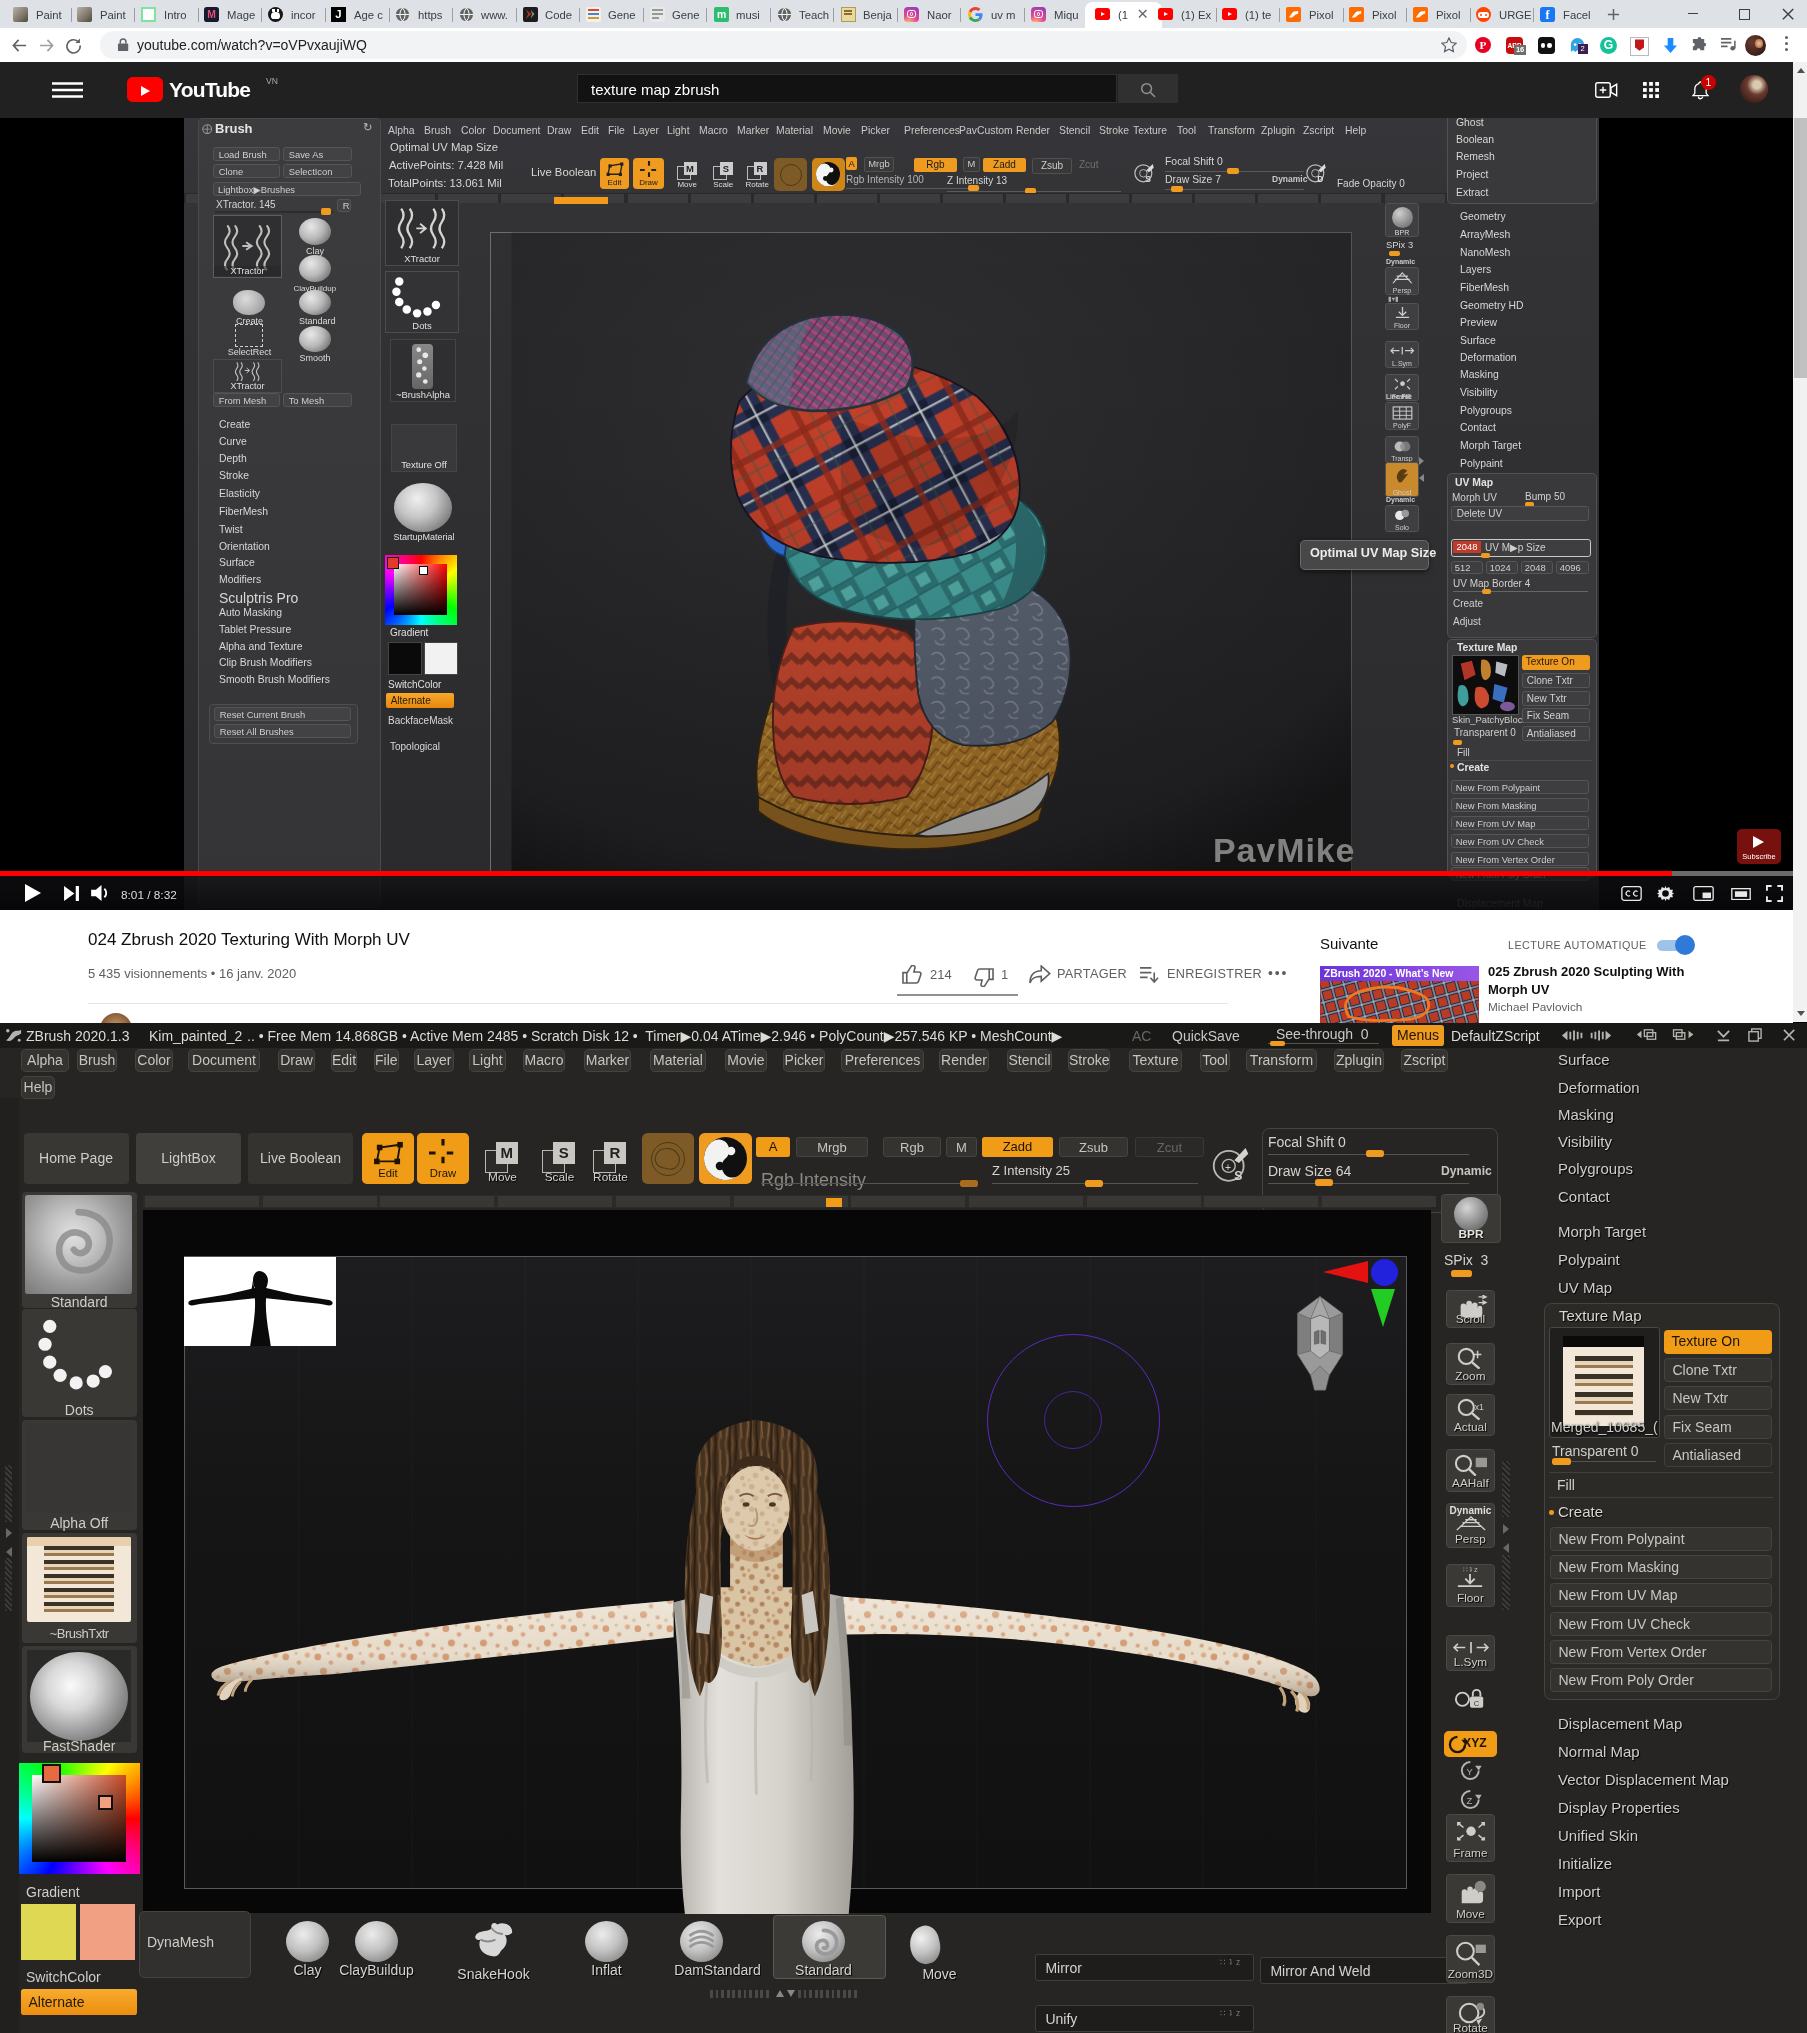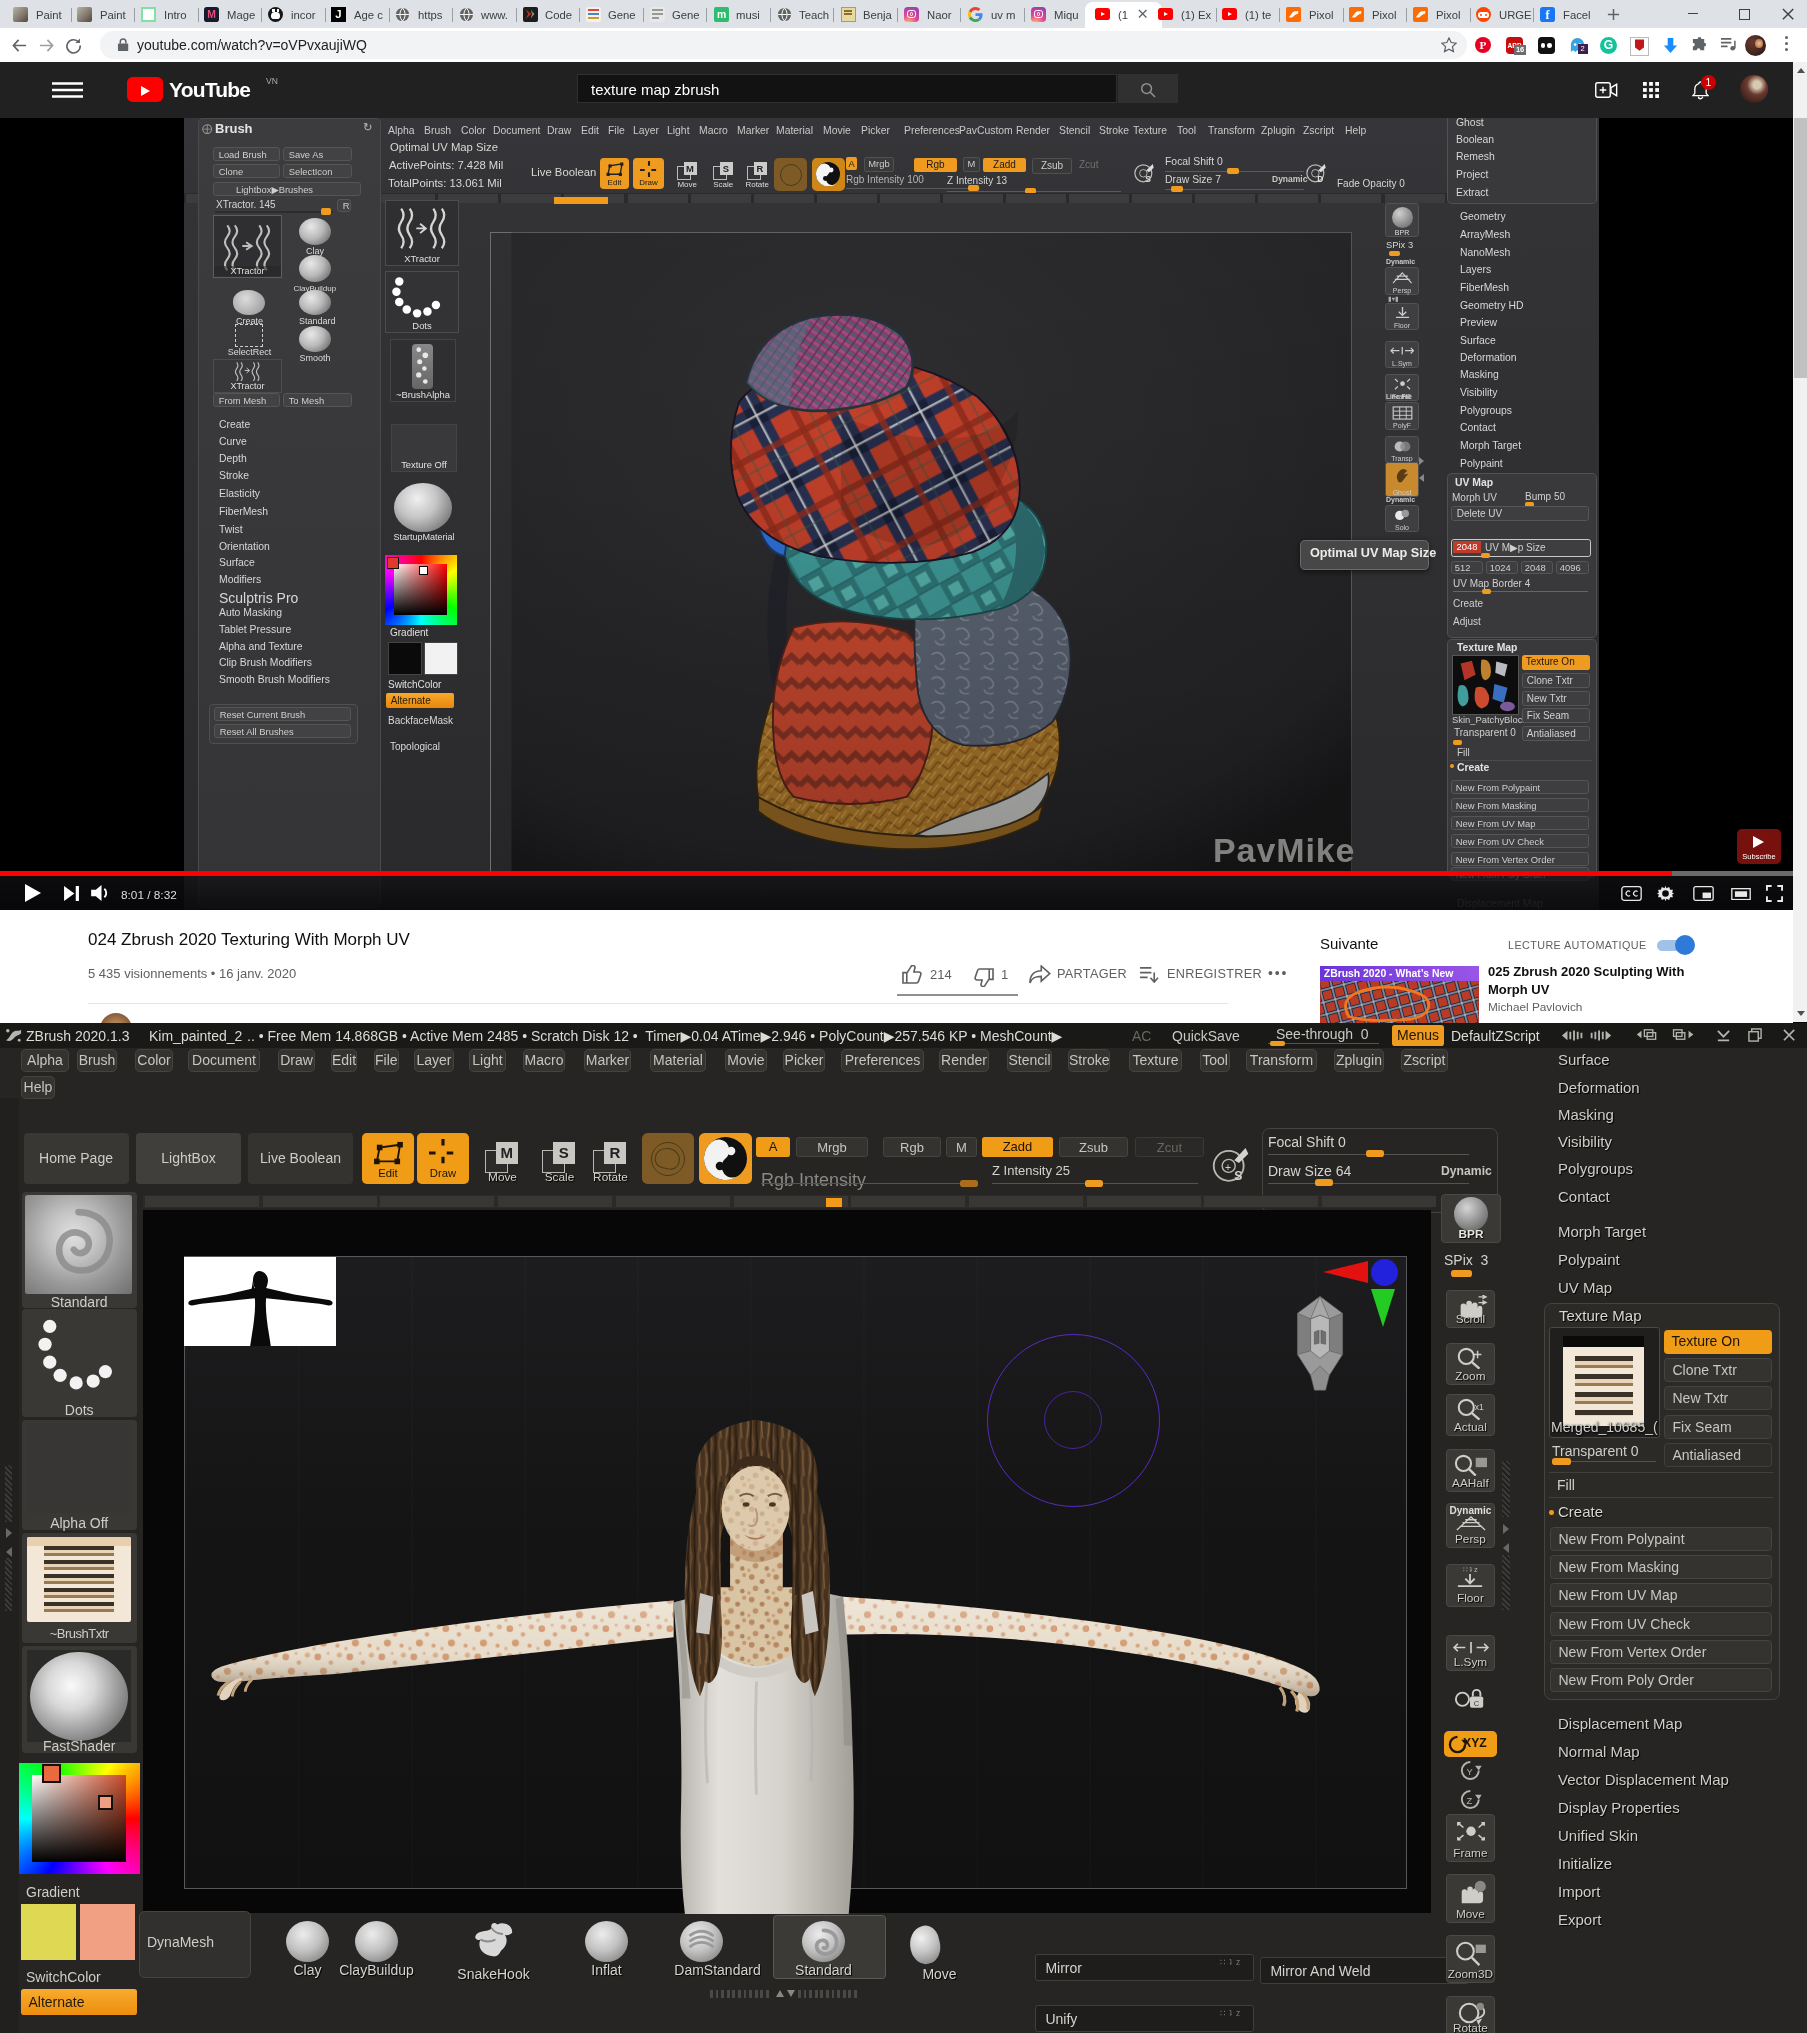--- a/index.html
+++ b/index.html
@@ -394,21 +394,21 @@
       <div class="abs" style="left:1201px;top:76px;width:60px;height:8.5px;background:#3c3c3e;"></div>
       <div class="abs" style="left:370px;top:79px;width:54px;height:6.6px;background:#f39a19;"></div>
       <div class="abs" style="left:14px;top:0px;width:181px;height:788px;background:linear-gradient(180deg,#3c3c3e,#343436);border-radius:4.7px;border:0.9px solid #4a4a4c;"></div>
       <div class="vtx" style="left:18px;top:3.8px;font-size:10.4px;color:#999;">⨁</div>
       <div class="vtx" style="left:31px;top:2.8px;font-size:13px;font-weight:bold;color:#e4e4e2;">Brush</div>
       <div class="vtx" style="left:179px;top:2.8px;font-size:11.3px;color:#bbb;">↻</div>
       <div class="abs" style="left:29px;top:29px;width:67px;height:14px;background:#424244;border:0.9px solid #555;border-radius:2.8px;color:#cfcfcd;font-size:9.4px;line-height:13px;padding-left:4.7px;box-sizing:border-box;white-space:nowrap;overflow:hidden;">Load Brush</div>
       <div class="abs" style="left:99px;top:29px;width:69px;height:14px;background:#424244;border:0.9px solid #555;border-radius:2.8px;color:#cfcfcd;font-size:9.4px;line-height:13px;padding-left:4.7px;box-sizing:border-box;white-space:nowrap;overflow:hidden;">Save As</div>
       <div class="abs" style="left:29px;top:46px;width:67px;height:14px;background:#424244;border:0.9px solid #555;border-radius:2.8px;color:#cfcfcd;font-size:9.4px;line-height:13px;padding-left:4.7px;box-sizing:border-box;white-space:nowrap;overflow:hidden;">Clone</div>
       <div class="abs" style="left:99px;top:46px;width:69px;height:14px;background:#424244;border:0.9px solid #555;border-radius:2.8px;color:#cfcfcd;font-size:9.4px;line-height:13px;padding-left:4.7px;box-sizing:border-box;white-space:nowrap;overflow:hidden;">SelectIcon</div>
-      <div class="abs" style="left:29px;top:64px;width:148px;height:14px;background:#424244;border:0.9px solid #555;border-radius:2.8px;color:#cfcfcd;font-size:9.4px;line-height:13px;padding-left:22px;box-sizing:border-box;white-space:nowrap;overflow:hidden;">Lightbox▶Brushes</div>
+      <div class="abs" style="left:29px;top:64px;width:148px;height:14px;background:#424244;border:0.9px solid #555;border-radius:2.8px;color:#cfcfcd;font-size:9.4px;line-height:13px;padding-left:4px;box-sizing:border-box;white-space:nowrap;overflow:hidden;">Lightbox▶Brushes</div>
       <div class="vtx" style="left:32px;top:81px;font-size:10px;color:#d5d5d3;">XTractor. 145</div>
       <div class="abs" style="left:31px;top:93px;width:118px;height:1.9px;background:#2c2c2c;"></div>
       <div class="abs" style="left:137px;top:90px;width:10.4px;height:6.6px;background:#ef9b20;border-radius:1.9px;"></div>
       <div class="abs" style="left:153px;top:81px;width:14px;height:13px;background:#424244;border:0.9px solid #555;border-radius:2.8px;color:#cfcfcd;font-size:9.4px;line-height:12.2px;padding-left:4.7px;box-sizing:border-box;white-space:nowrap;overflow:hidden;">R</div>
       <div class="abs" style="left:29px;top:97px;width:67px;height:61px;background:#2f2f31;border:0.9px solid #5e5e5e;"><svg width="67" height="61" viewBox="0 0 71 65">
             <g stroke="#cfcfcd" stroke-width="2.2" fill="none" opacity="0.9">
               <path d="M14 10 q5 6 0 12 q-5 6 0 12 q5 6 0 12 q-5 6 0 12"></path>
               <path d="M22 10 q5 6 0 12 q-5 6 0 12 q5 6 0 12 q-5 6 0 12"></path>
               <path d="M48 10 q5 6 0 12 q-5 6 0 12 q5 6 0 12 q-5 6 0 12"></path>
               <path d="M56 10 q5 6 0 12 q-5 6 0 12 q5 6 0 12 q-5 6 0 12"></path>

